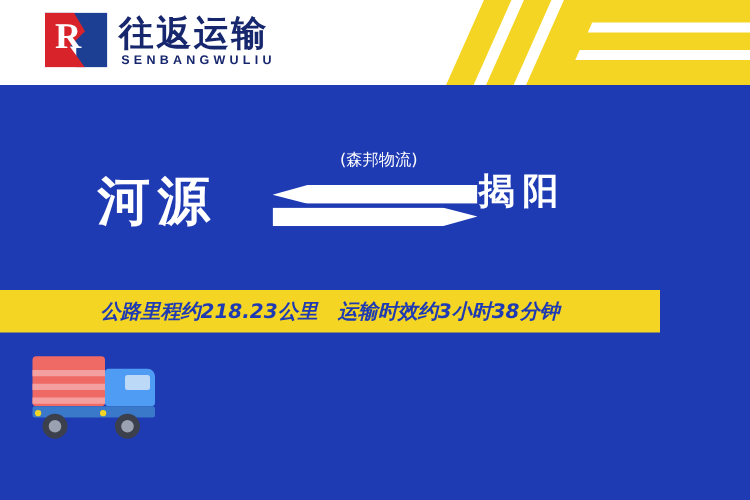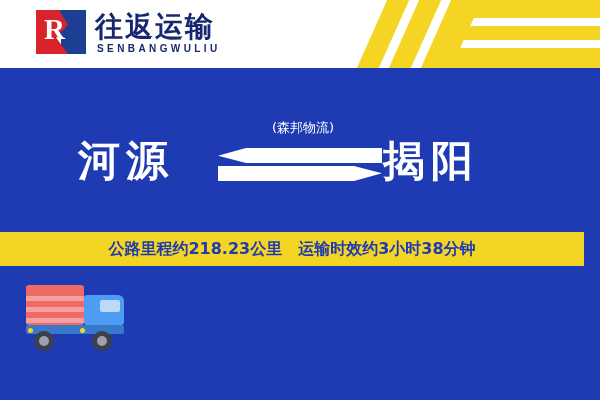--- a/index.html
+++ b/index.html
@@ -109,21 +109,21 @@
     font-size: 42px;
     font-weight: bold;
     color: #ffffff;
     letter-spacing: 6px;
     font-family: "DejaVu Sans", sans-serif;
     margin-left: 32px;
   }
   .city-right {
     position: absolute;
     left: 383px; top: 133px;
-    font-size: 42px;
+    font-size: 29px;
     font-weight: bold;
     color: #ffffff;
     letter-spacing: 6px;
     font-family: "DejaVu Sans", sans-serif;
     text-align: center;
   }
 
   .direct-note {
     position: absolute;
     left: 248px; top: 119px;
@@ -161,25 +161,26 @@
     left: 0; top: 18px;
     width: 164px; height: 15px;
     background: #ffffff;
     clip-path: polygon(0 0, 136px 0, 164px 48%, 136px 100%, 0 100%);
   }
 
   
   .info-bar {
     position: absolute;
     left: 0; top: 232px;
-    width: 584px; height: 34px;
+    width: 528px; height: 34px;
     background: #f5d523;
     display: flex;
     align-items: center;
     justify-content: center;
+    font-style: italic;
   }
   .info-bar .txt {
     font-size: 16px;
     font-weight: bold;
     color: #1f3bb3;
     font-family: "DejaVu Sans", sans-serif;
     white-space: pre;
   }
 
   

